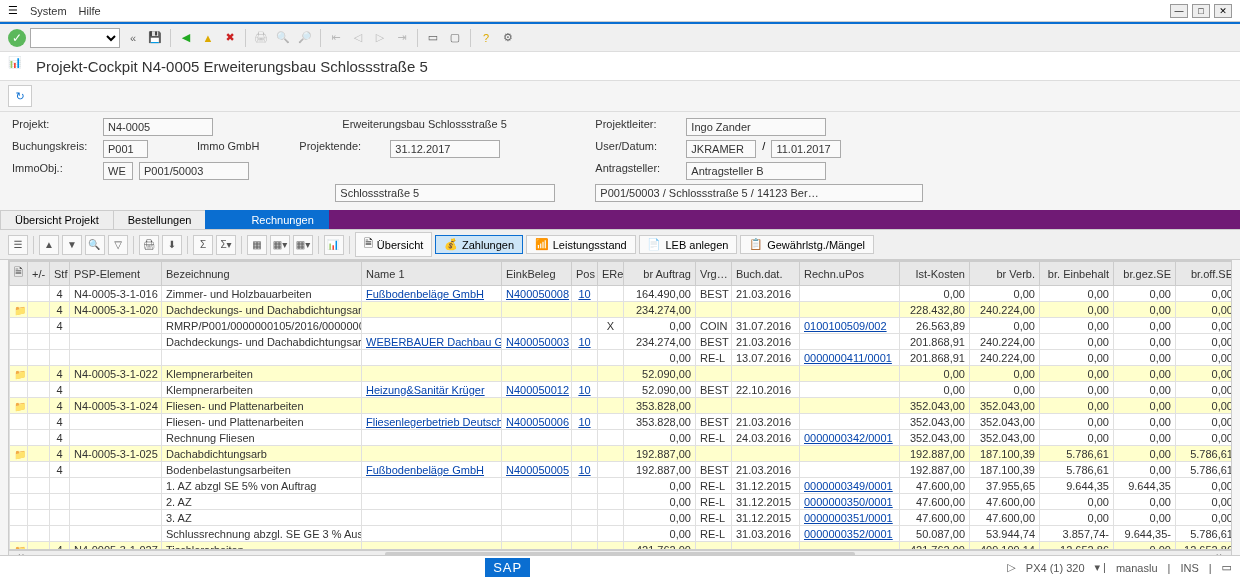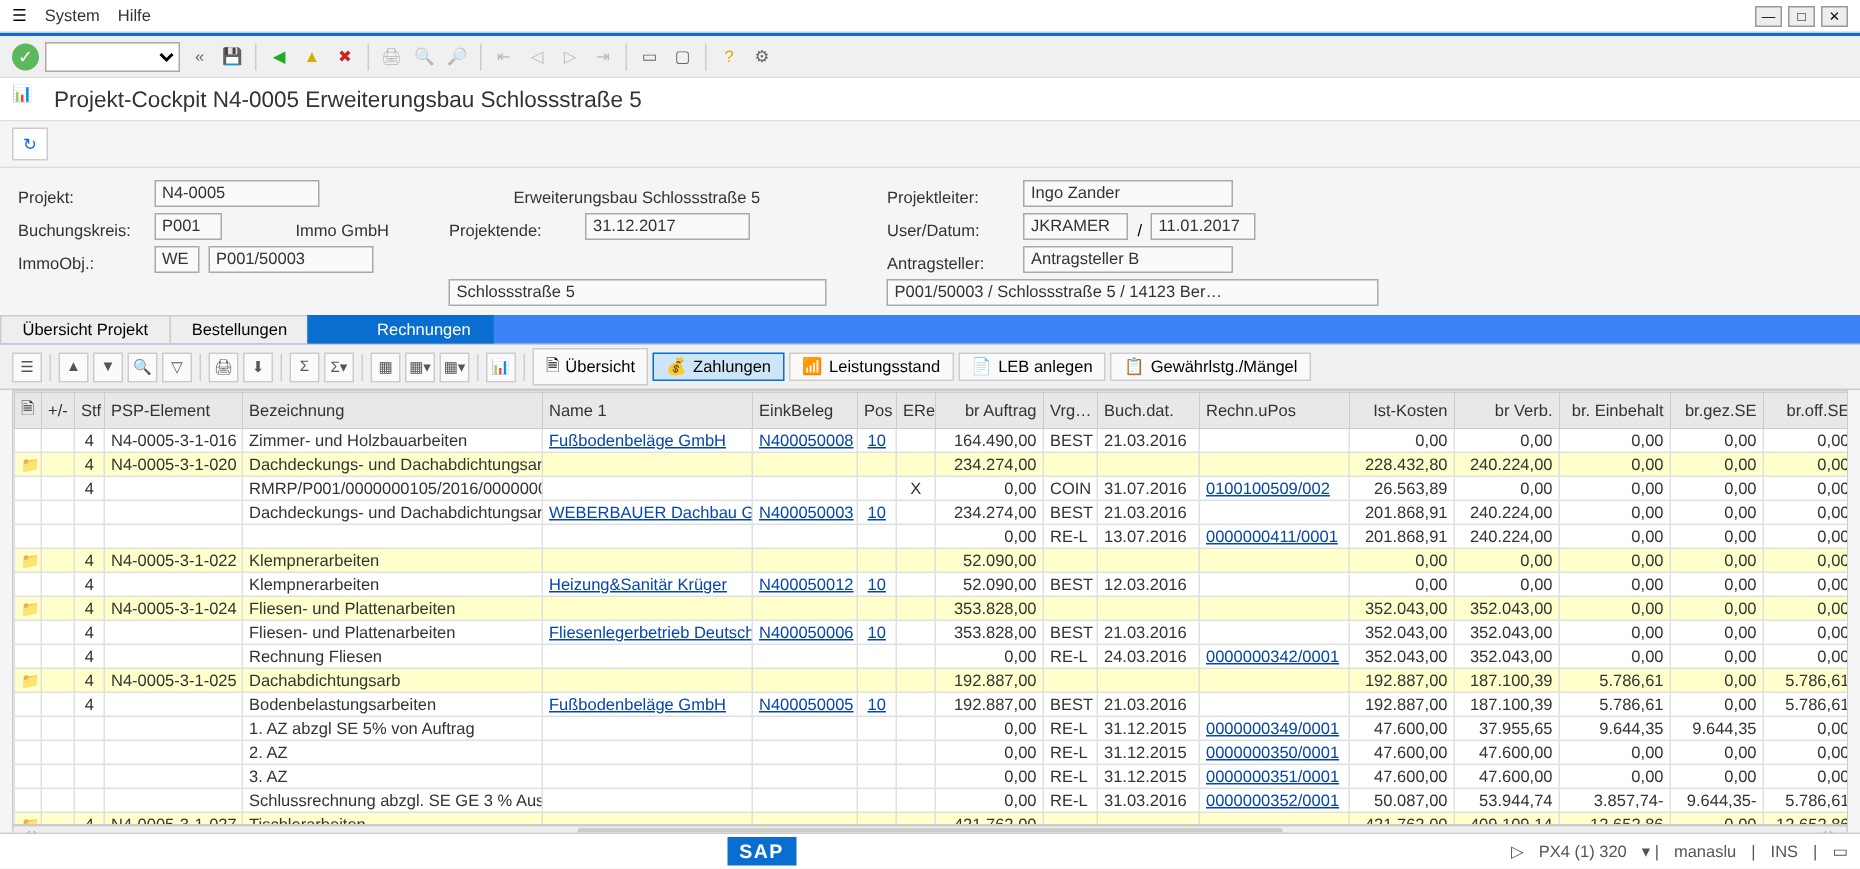--- a/index.html
+++ b/index.html
@@ -16,49 +16,49 @@
 .tb-icon.red { color: #c22; }
 .accept-icon { width: 18px; height: 18px; background: #5cb85c; border-radius: 50%; display: inline-flex; align-items: center; justify-content: center; color: #fff; font-size: 12px; cursor: pointer; }
 .dropdown { width: 90px; height: 20px; border: 1px solid #aaa; background: #fff; }
 .title-row { background: #fff; padding: 4px 8px; display: flex; align-items: center; gap: 8px; border-bottom: 1px solid #ddd; }
 .title-row .icon { width: 20px; height: 20px; }
 .title-row .title { font-size: 15px; color: #333; }
 .subtoolbar { background: #f5f5f5; padding: 4px 8px; border-bottom: 1px solid #ddd; }
 .refresh-btn { width: 24px; height: 22px; border: 1px solid #ccc; background: #fff; cursor: pointer; color: #0a6ed1; }
 .form-area { background: #f5f5f5; padding: 6px 12px; display: flex; gap: 40px; }
 .form-col { display: flex; flex-direction: column; gap: 2px; }
-.form-row { display: flex; align-items: flex-end; gap: 6px; height: 20px; }
+.form-row { display: flex; align-items: flex-start; gap: 6px; height: 20px; }
 .form-label { width: 85px; color: #333; }
 .form-field { height: 18px; border: 1px solid #aaa; background: #fafafa; padding: 0 4px; display: flex; align-items: center; color: #333; }
 .form-field.w90 { width: 110px; }
 .form-field.w70 { width: 70px; }
 .form-field.w140 { width: 140px; }
-.form-field.w220 { width: 252px; }
+.form-field.w220 { width: 220px; margin-left: 36px; }
 .form-text { color: #333; margin-left: 43px; }
-.tabs { display: flex; background: #3b82f6; border-bottom: 1px solid #ccc; }
+.tabs { display: flex; background: #701a75; border-bottom: 1px solid #ccc; }
 .tab { padding: 3px 14px; background: #eee; border: 1px solid #ccc; border-bottom: none; cursor: pointer; margin-right: -1px; }
 .tab.active { background: #0a6ed1; color: #fff; border-color: #0a6ed1; padding-left: 45px; }
 .grid-toolbar { background: #f0f0f0; padding: 2px 8px; display: flex; align-items: center; gap: 3px; border-bottom: 1px solid #ccc; flex-wrap: wrap; }
 .gt-btn { width: 20px; height: 20px; border: 1px solid #ccc; background: #fafafa; cursor: pointer; font-size: 10px; display: inline-flex; align-items: center; justify-content: center; color: #555; }
 .gt-sep { width: 1px; height: 18px; background: #ccc; margin: 0 2px; }
 .gt-labeled { padding: 2px 8px; border: 1px solid #ccc; background: #fafafa; cursor: pointer; display: inline-flex; align-items: center; gap: 4px; }
 .gt-labeled.active { background: #cde5f7; border-color: #0a6ed1; }
 .table-wrap { overflow: auto; height: 290px; background: #fff; border: 1px solid #ccc; margin: 0 8px; position: relative; }
 table { border-collapse: collapse; width: 100%; table-layout: fixed; }
 th { background: #e8e8e8; border: 1px solid #ccc; padding: 2px 4px; text-align: left; font-weight: normal; color: #333; position: sticky; top: 0; white-space: nowrap; overflow: hidden; }
 th.num { text-align: right; }
 td { border: 1px solid #e0e0e0; padding: 1px 4px; color: #333; height: 16px; white-space: nowrap; overflow: hidden; }
 td.num { text-align: right; }
 td.ctr { text-align: center; }
 td a { color: #0645ad; text-decoration: underline; cursor: pointer; }
 tr.yellow td { background: #ffffcc; }
 .tree-icn { color: #5a5; font-size: 10px; }
 .footer { position: absolute; bottom: 0; left: 0; right: 0; height: 24px; background: #fff; border-top: 1px solid #ccc; display: flex; align-items: center; padding: 0 8px; }
 .footer .right { margin-left: auto; display: flex; gap: 10px; align-items: center; color: #555; }
-.sap-logo { background: #0a6ed1; color: #fff; padding: 2px 8px; font-weight: bold; font-size: 13px; letter-spacing: 1px; }
+.sap-logo { background: #0a6ed1; color: #fff; padding: 2px 8px; font-weight: normal; font-size: 13px; letter-spacing: 1px; }
 .scrollbar-h { height: 14px; margin: 0 8px; background: #eee; border: 1px solid #ccc; display: flex; align-items: center; }
 .sb-track { flex: 1; position: relative; height: 10px; }
 .sb-thumb { height: 10px; background: #ccc; border-radius: 2px; width: 40%; margin-left: 30%; }
 .sb-arrows { display: flex; gap: 2px; font-size: 9px; color: #555; padding: 0 4px; }
 </style>
 </head>
 <body>
 
 <div class="topbar">
   <span>☰</span>
@@ -377,21 +377,21 @@
           <td></td>
           <td class="ctr">4</td>
           <td></td>
           <td>Klempnerarbeiten</td>
           <td><a>Heizung&amp;Sanitär Krüger</a></td>
           <td><a>N400050012</a></td>
           <td class="ctr"><a>10</a></td>
           <td class="ctr"></td>
           <td class="num">52.090,00</td>
           <td>BEST</td>
-          <td>12.03.2016</td>
+          <td>22.10.2016</td>
           <td></td>
           <td class="num">0,00</td>
           <td class="num">0,00</td>
           <td class="num">0,00</td>
           <td class="num">0,00</td>
           <td class="num">0,00</td>
         </tr>
         <tr class="yellow">
           <td class="ctr"><span class="tree-icn">📁</span></td>
           <td></td>

